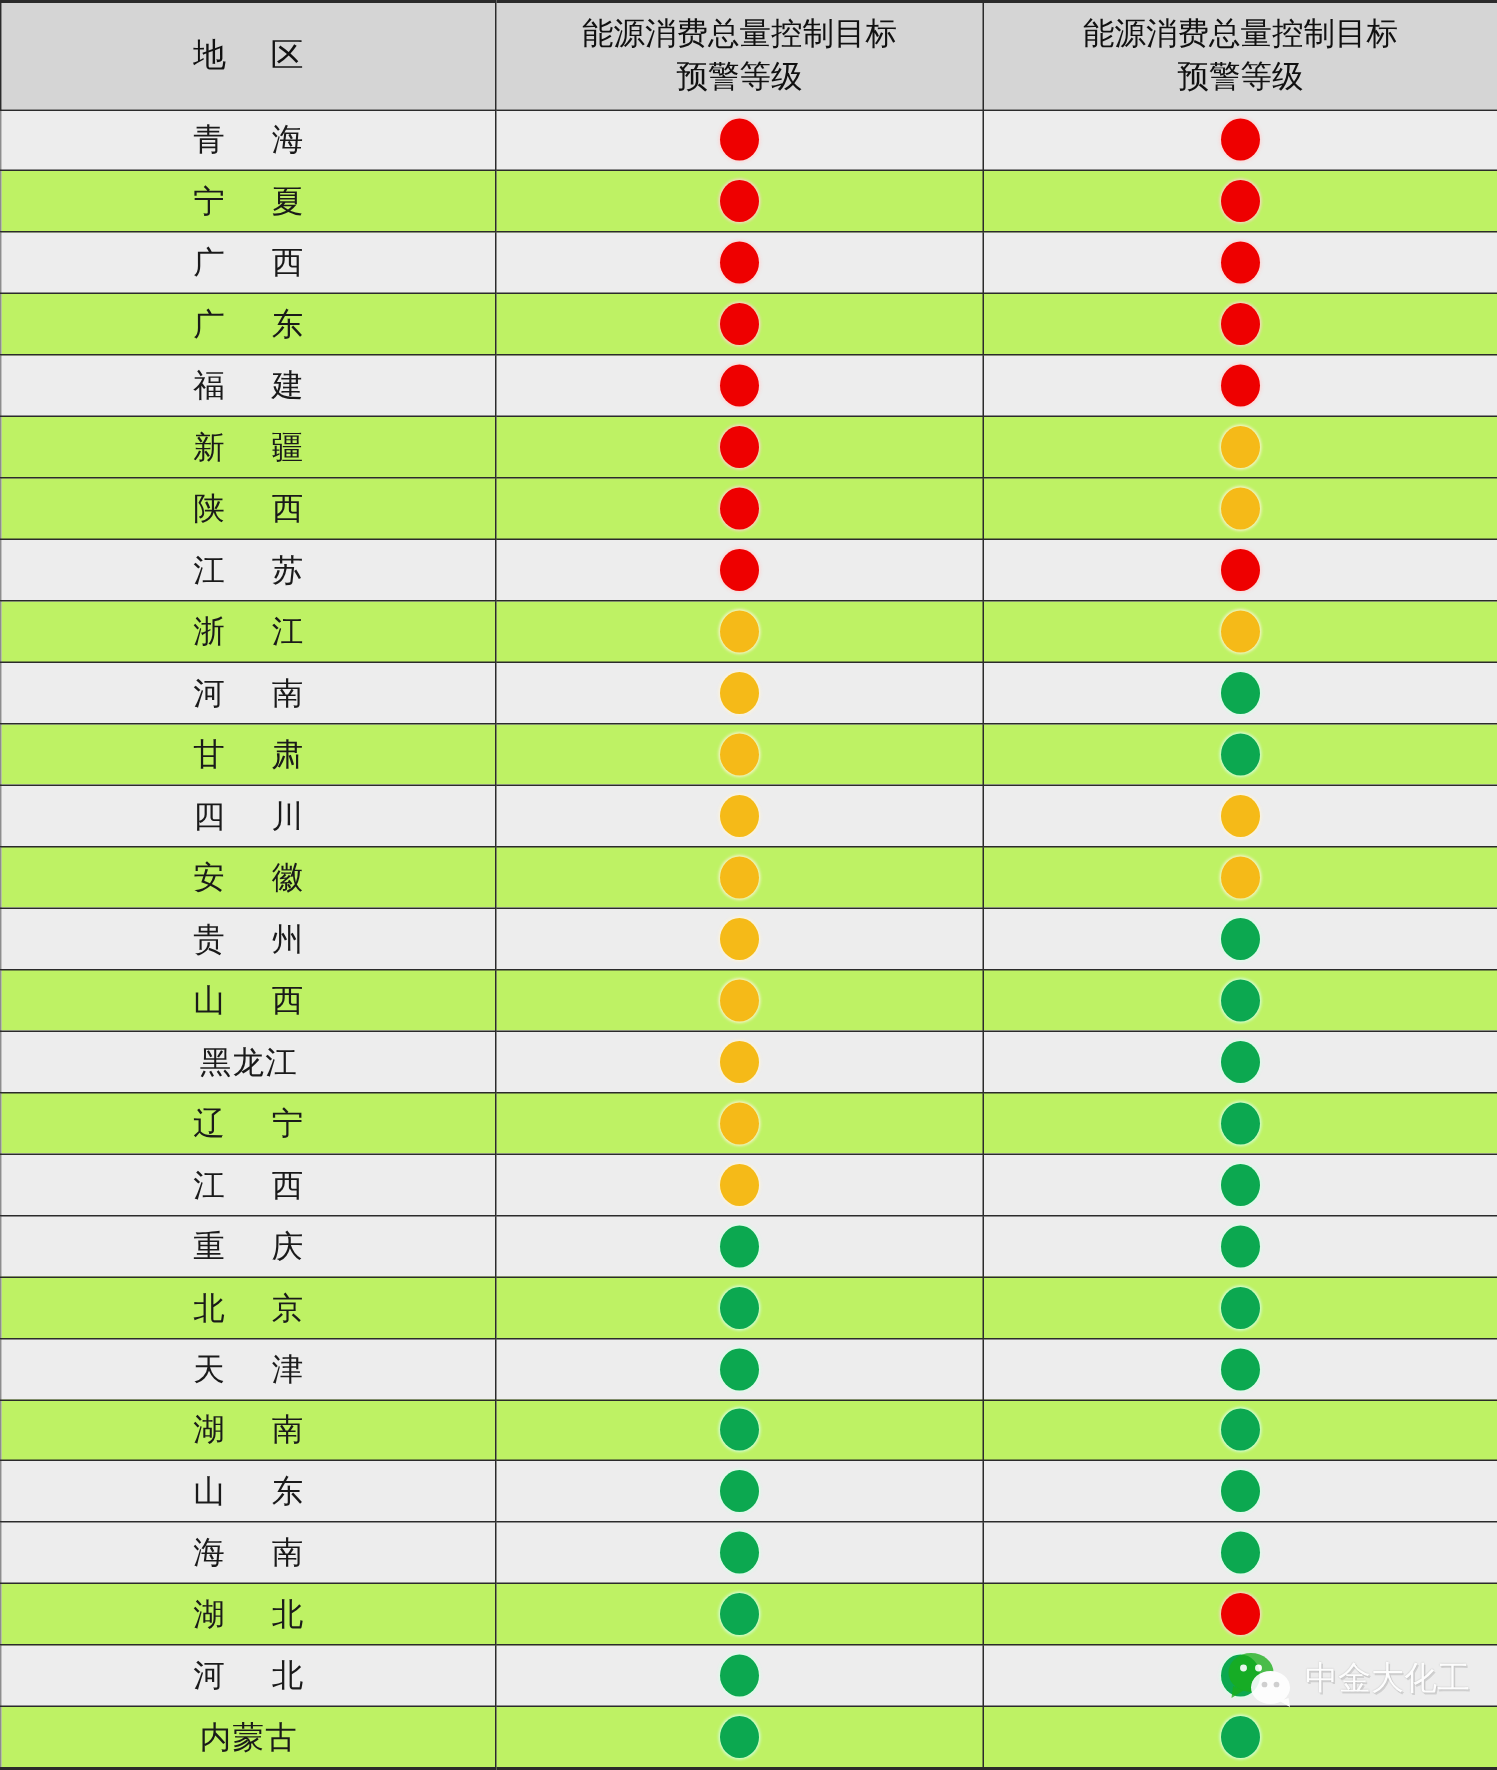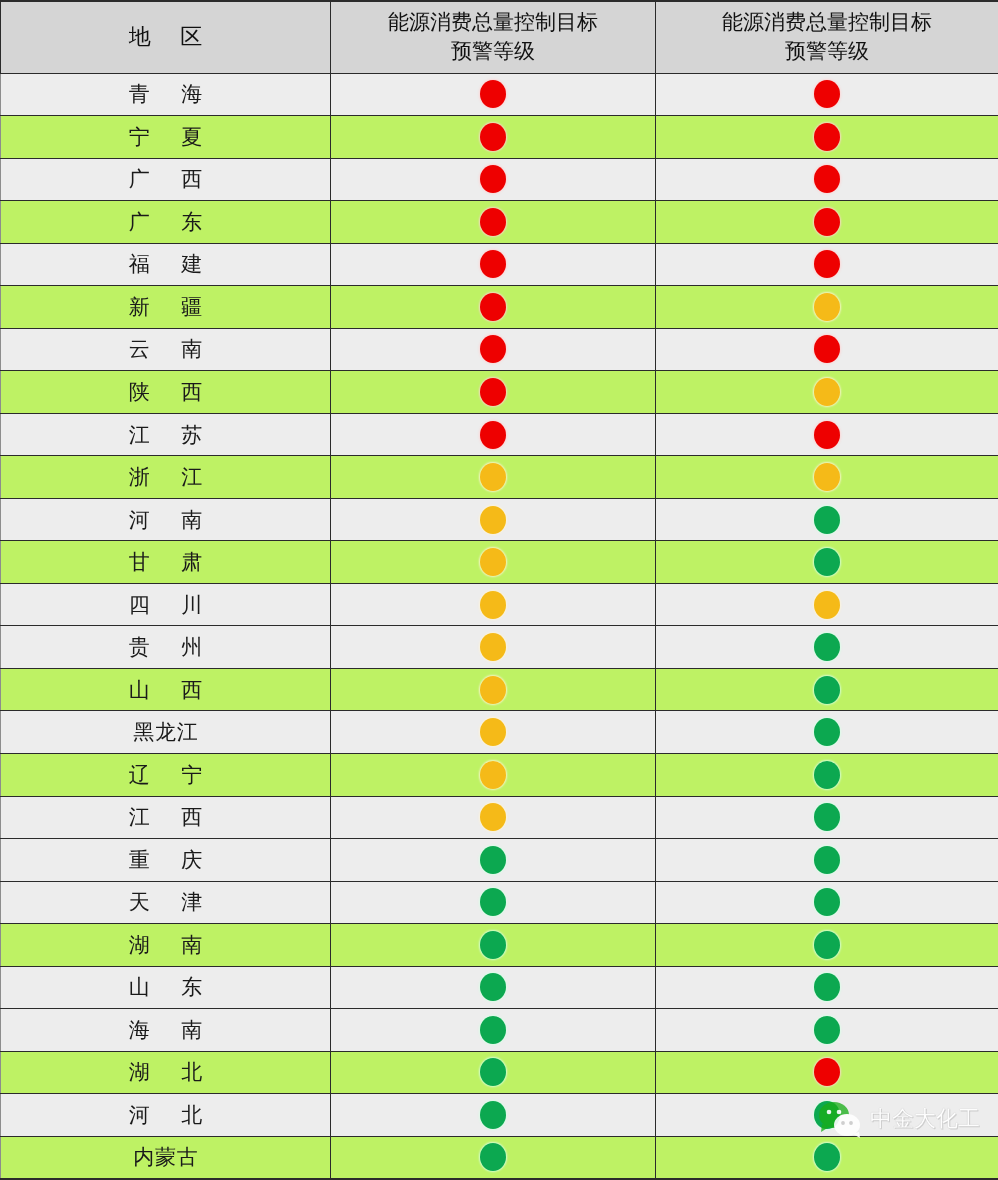--- a/index.html
+++ b/index.html
@@ -161,25 +161,20 @@
       <tr class="row-odd">
         <td class="cell-region">福 建</td>
         <td class="cell-dot"><span class="dot red"></span></td>
         <td class="cell-dot"><span class="dot red"></span></td>
       </tr>
       <tr class="row-even">
         <td class="cell-region">新 疆</td>
         <td class="cell-dot"><span class="dot red"></span></td>
         <td class="cell-dot"><span class="dot yellow"></span></td>
       </tr>
-      <tr class="row-odd">
-        <td class="cell-region">云 南</td>
-        <td class="cell-dot"><span class="dot red"></span></td>
-        <td class="cell-dot"><span class="dot red"></span></td>
-      </tr>
       <tr class="row-even">
         <td class="cell-region">陕 西</td>
         <td class="cell-dot"><span class="dot red"></span></td>
         <td class="cell-dot"><span class="dot yellow"></span></td>
       </tr>
       <tr class="row-odd">
         <td class="cell-region">江 苏</td>
         <td class="cell-dot"><span class="dot red"></span></td>
         <td class="cell-dot"><span class="dot red"></span></td>
       </tr>
@@ -196,20 +191,25 @@
       <tr class="row-even">
         <td class="cell-region">甘 肃</td>
         <td class="cell-dot"><span class="dot yellow"></span></td>
         <td class="cell-dot"><span class="dot green"></span></td>
       </tr>
       <tr class="row-odd">
         <td class="cell-region">四 川</td>
         <td class="cell-dot"><span class="dot yellow"></span></td>
         <td class="cell-dot"><span class="dot yellow"></span></td>
       </tr>
+      <tr class="row-even">
+        <td class="cell-region">安 徽</td>
+        <td class="cell-dot"><span class="dot yellow"></span></td>
+        <td class="cell-dot"><span class="dot yellow"></span></td>
+      </tr>
       <tr class="row-odd">
         <td class="cell-region">贵 州</td>
         <td class="cell-dot"><span class="dot yellow"></span></td>
         <td class="cell-dot"><span class="dot green"></span></td>
       </tr>
       <tr class="row-even">
         <td class="cell-region">山 西</td>
         <td class="cell-dot"><span class="dot yellow"></span></td>
         <td class="cell-dot"><span class="dot green"></span></td>
       </tr>
@@ -223,20 +223,25 @@
         <td class="cell-dot"><span class="dot yellow"></span></td>
         <td class="cell-dot"><span class="dot green"></span></td>
       </tr>
       <tr class="row-odd">
         <td class="cell-region">江 西</td>
         <td class="cell-dot"><span class="dot yellow"></span></td>
         <td class="cell-dot"><span class="dot green"></span></td>
       </tr>
       <tr class="row-odd">
         <td class="cell-region">重 庆</td>
+        <td class="cell-dot"><span class="dot green"></span></td>
+        <td class="cell-dot"><span class="dot green"></span></td>
+      </tr>
+      <tr class="row-even">
+        <td class="cell-region">北 京</td>
         <td class="cell-dot"><span class="dot green"></span></td>
         <td class="cell-dot"><span class="dot green"></span></td>
       </tr>
       <tr class="row-odd">
         <td class="cell-region">天 津</td>
         <td class="cell-dot"><span class="dot green"></span></td>
         <td class="cell-dot"><span class="dot green"></span></td>
       </tr>
       <tr class="row-even">
         <td class="cell-region">湖 南</td>

